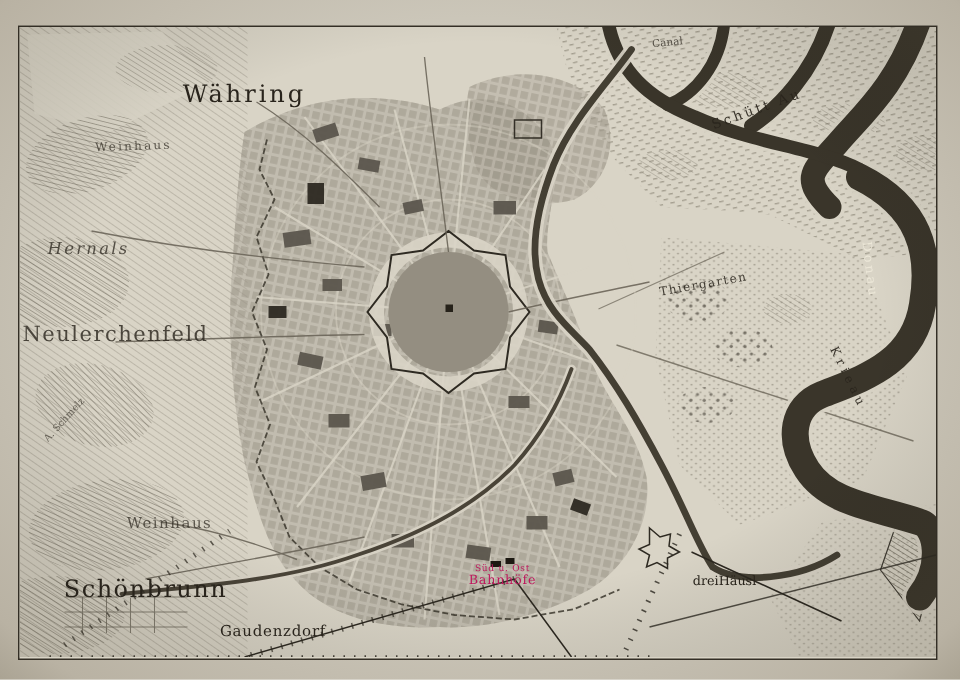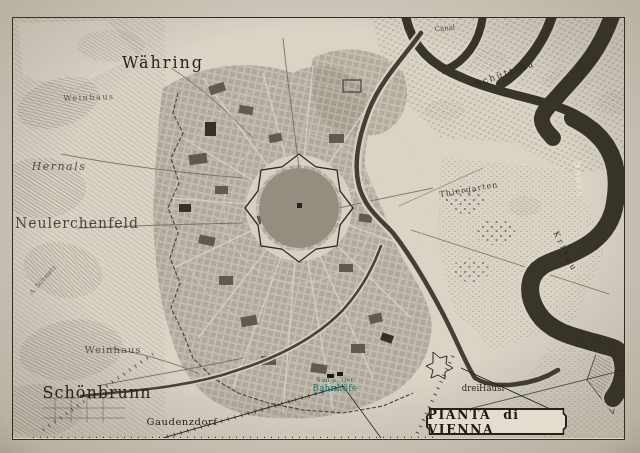--- a/index.html
+++ b/index.html
@@ -26,21 +26,21 @@
   .pl.l-schmelz       {left:30px; top:262px;font-size:6.5px;opacity:.6;transform:translate(-50%,-50%) rotate(-48deg);}
   .pl.l-reindorf      {left:100px;top:332px;font-size:10px;letter-spacing:1px;opacity:.7;}
   .pl.l-schoenbrunn   {left:84px; top:375px;font-size:16px;letter-spacing:1px;}
   .pl.l-gaudenzdorf   {left:142px;top:404px;font-size:10px;letter-spacing:.5px;margin-left:27px;}
   .pl.l-dreihaeusl    {left:470px;top:370px;font-size:8.5px;}
   .pl.l-thiergarten   {left:456px;top:172px;font-size:8px;letter-spacing:1px;opacity:.85;transform:translate(-50%,-50%) rotate(-10deg);}
   .pl.l-schuettau     {left:492px;top:56px; font-size:9px;letter-spacing:2px;opacity:.9;transform:translate(-50%,-50%) rotate(-20deg);}
   .pl.l-krieau        {left:552px;top:234px;font-size:8px;letter-spacing:3px;opacity:.9;transform:translate(-50%,-50%) rotate(64deg);}
   .pl.l-canal         {left:432px;top:11px; font-size:7px;opacity:.75;transform:translate(-50%,-50%) rotate(-6deg);}
   .pl.l-donau         {left:566px;top:162px;font-size:8.5px;letter-spacing:2px;color:#ece7d8;transform:translate(-50%,-50%) rotate(83deg);}
-  .station-label{position:absolute;left:322px;top:366px;transform:translate(-50%,-50%);text-align:center;color:#0f766e;}
+  .station-label{position:absolute;left:322px;top:366px;transform:translate(-50%,-50%);text-align:center;color:#be185d;}
   .station-label .s1{display:block;font-size:6px;letter-spacing:.5px;}
   .station-label .s2{display:block;font-size:8.5px;letter-spacing:.5px;}
   .cartouche{
     position:absolute;left:413px;top:390px;width:141px;height:27px;
     background:#26221a;
     clip-path:polygon(2% 0,98% 0,98% 18%,100% 30%,100% 70%,98% 82%,98% 100%,2% 100%,2% 82%,0 70%,0 30%,2% 18%);
     display:flex;align-items:center;justify-content:center;
   }
   .cartouche-inner{
     position:absolute;left:1.6px;top:1.6px;right:1.6px;bottom:1.6px;
@@ -242,19 +242,14 @@
       <span class="s2">Bahnhöfe</span>
     </span>
     <span class="pl l-dreihaeusl">dreiHäusl</span>
     <span class="pl l-thiergarten">Thiergarten</span>
     <span class="pl l-schuettau">Schütt Au</span>
     <span class="pl l-krieau">Krieau</span>
     <span class="pl l-canal">Canal</span>
     <span class="pl l-donau">Donau</span>
   </div>
 
-  <div class="cartouche">
-    <div class="cartouche-inner">
-      <span class="cartouche-title">PIANTA di VIENNA</span>
-    </div>
-  </div>
 
 </div>
 
 </body></html>

